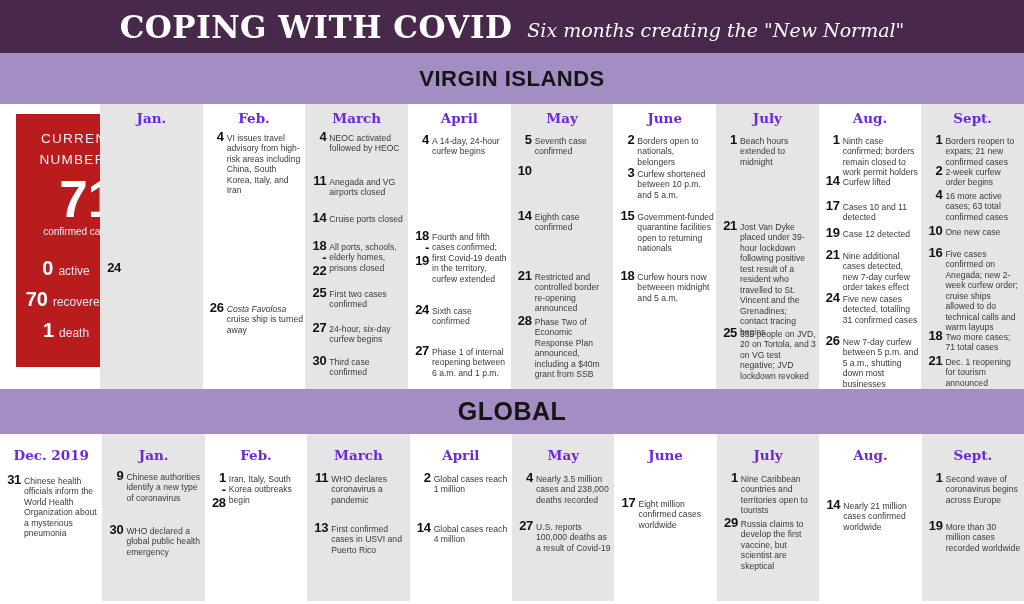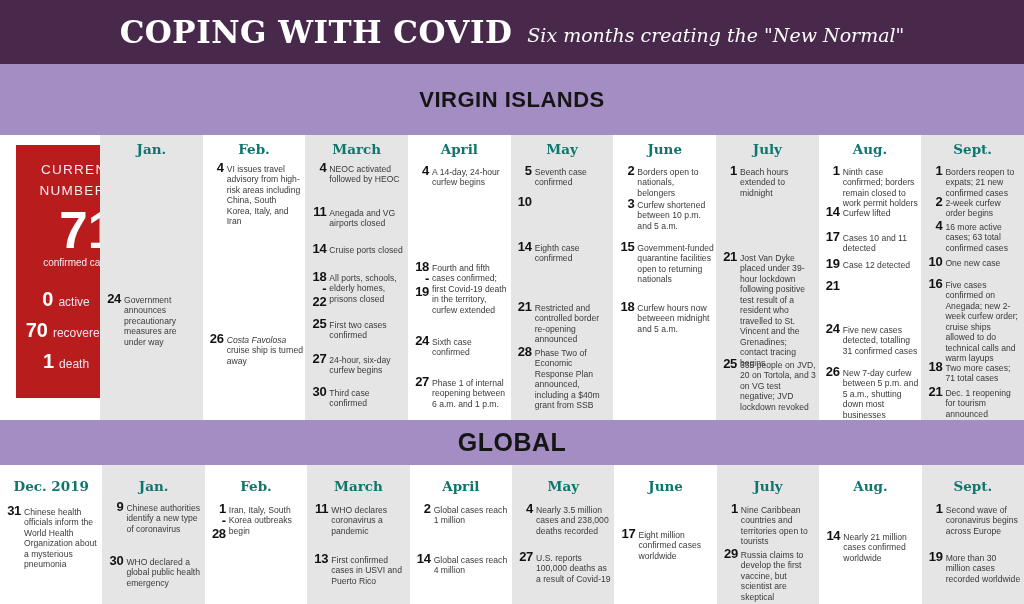--- a/index.html
+++ b/index.html
@@ -1,43 +1,43 @@
 <!DOCTYPE html>
 <html><head>
 <meta charset="utf-8">
 <style>
   * { margin:0; padding:0; box-sizing:border-box; }
   html,body { width:1024px; height:604px; overflow:hidden; background:#fff;
               font-family:"Liberation Sans", sans-serif; }
 
   
-  .header { height:64px; background:#48294c; display:flex; align-items:center;
+  .header { height:53px; background:#48294c; display:flex; align-items:center;
             justify-content:center; gap:15px; }
   .title { font-family:"DejaVu Serif", serif; font-weight:bold; font-size:31px;
            color:#fff; letter-spacing:0.5px; }
   .subtitle { font-family:"DejaVu Serif", serif; font-style:italic; font-size:19px;
               color:#fdfbfd; padding-top:6px; }
 
   
   .band { background:#a38dc3; display:flex; align-items:center; justify-content:center;
           font-weight:bold; color:#151515; }
-  .band-vi { height:71px; font-size:22px; letter-spacing:0.5px; }
+  .band-vi { height:51px; font-size:22px; letter-spacing:0.5px; }
   .band-global { height:45px; font-size:25px; letter-spacing:0.5px; }
 
   
   .vi-area { height:285px; display:flex; position:relative; background:#fff; }
   .global-area { height:167px; display:flex; background:#fff; }
   .vi-left { width:100px; position:relative; background:#fff; flex:0 0 100px; }
   .cols { flex:1; display:flex; }
   .col { flex:1 1 0; position:relative; }
   #vi-cols .col:nth-child(odd) { background:#e5e5e5; }
   #global-cols .col:nth-child(even) { background:#e5e5e5; }
 
   .month { text-align:center; font-family:"DejaVu Serif", serif; font-weight:bold;
-           font-size:13.5px; color:#0f766e; padding-top:6px; }
+           font-size:13.5px; color:#6d28d9; padding-top:6px; }
   #global-cols .month { padding-top:13px;text-align:center; }
 
   .event { position:absolute; left:4px; right:2px; display:flex; gap:3px; }
   .event-day { min-width:17px; text-align:right; font-weight:bold; font-size:13px;
                color:#111; line-height:0.95; white-space:pre-line; letter-spacing:-0.3px;
                flex:0 0 auto; }
   .event-text { font-size:8.6px; line-height:1.22; color:#3a3a3a; padding-top:2px; }
 
   
   .current-box { position:absolute; left:16px; top:10px; width:100px; height:253px;
@@ -84,21 +84,20 @@
           <span class="stat-label">death</span>
         </div>
       </div>
     </div>
   </div>
   <div class="cols" id="vi-cols">
       <div class="col">
         <div class="month">Jan.</div>
         <div class="event" style="top: 158px;">
           <div class="event-day">24</div>
-          <div class="event-text">Government announces precautionary measures are under way</div>
         </div>
       </div>
       <div class="col">
         <div class="month">Feb.</div>
         <div class="event" style="top: 27px;">
           <div class="event-day">4</div>
           <div class="event-text">VI issues travel advisory from high-risk areas including China, South Korea, Italy, and Iran</div>
         </div>
         <div class="event" style="top: 198px;">
           <div class="event-day">26</div>
@@ -228,20 +227,21 @@
         <div class="event" style="top: 96px;">
           <div class="event-day">17</div>
           <div class="event-text">Cases 10 and 11 detected</div>
         </div>
         <div class="event" style="top: 123px;">
           <div class="event-day">19</div>
           <div class="event-text">Case 12 detected</div>
         </div>
         <div class="event" style="top: 145px;">
           <div class="event-day">21</div>
+          <div class="event-text">Nine additional cases detected, new 7-day curfew order takes effect</div>
         </div>
         <div class="event" style="top: 188px;">
           <div class="event-day">24</div>
           <div class="event-text">Five new cases detected, totalling 31 confirmed cases</div>
         </div>
         <div class="event" style="top: 231px;">
           <div class="event-day">26</div>
           <div class="event-text">New 7-day curfew between 5 p.m. and 5 a.m., shutting down most businesses</div>
         </div>
       </div>

